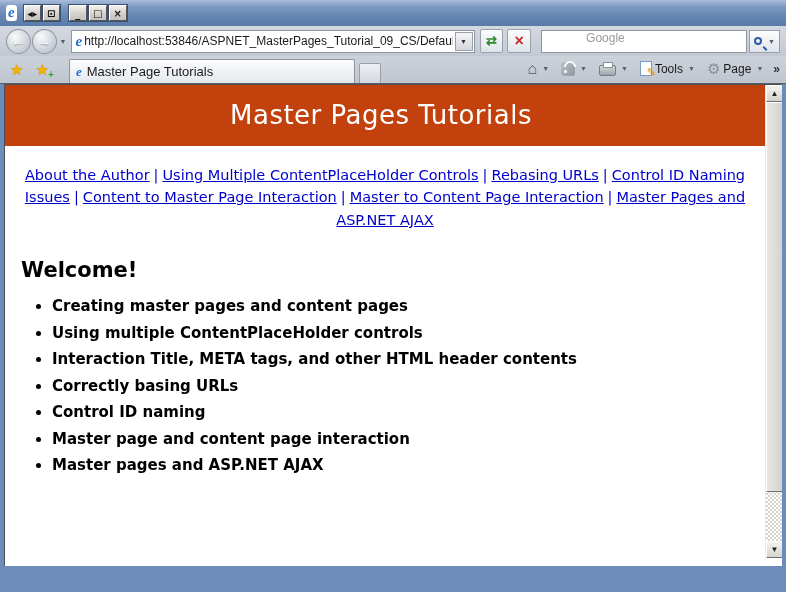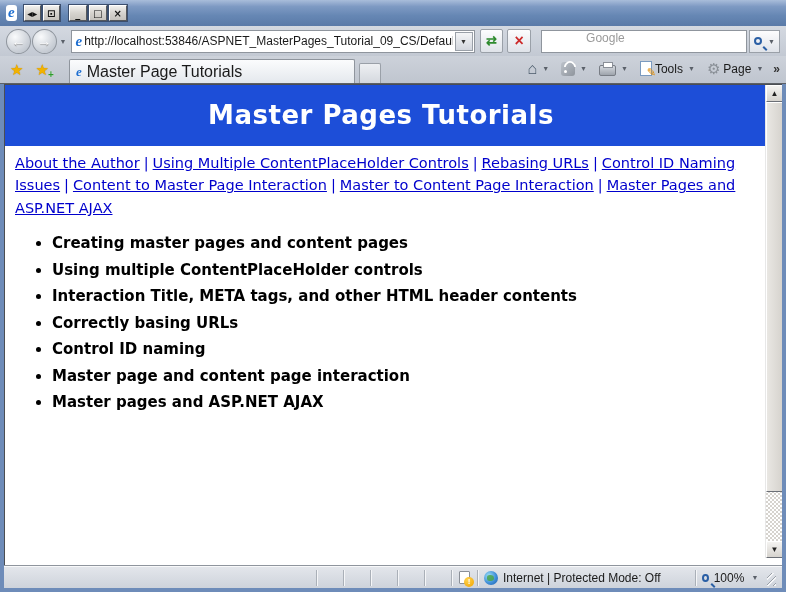--- a/index.html
+++ b/index.html
@@ -94,21 +94,21 @@
   .star{color:#f2b200;font-size:15px;text-shadow:0 0 1px #a87600;line-height:1;}
   .fav-btn{background:none;border:none;padding:2px 6px 5px 6px;position:relative;}
   .fav-btn .plus{position:absolute;right:1px;bottom:3px;color:#2e9b2e;font-weight:bold;font-size:10px;text-shadow:0 0 1px #fff;}
   .tab{
     width:286px;height:24px;margin-left:14px;
     background:linear-gradient(#fbfcfd,#e4e8ed);
     border:1px solid #8f959d;border-bottom:none;border-radius:2px 2px 0 0;
     display:flex;align-items:center;padding:0 6px;gap:5px;
   }
   .tab .ie-e{font-size:13px;}
-  .tab-title{font-size:16px;color:#1a1a1a;white-space:nowrap;overflow:hidden;}
+  .tab-title{font-size:13px;color:#1a1a1a;white-space:nowrap;overflow:hidden;}
   .tabstub{
     width:22px;height:20px;margin-left:4px;
     background:linear-gradient(#eef0f3,#d4d8de);
     border:1px solid #9aa0a8;border-bottom:none;border-radius:2px 2px 0 0;
   }
   .cmdbar{margin-left:auto;display:flex;align-items:center;height:100%;padding-bottom:2px;}
   .cmd{display:flex;align-items:center;background:none;border:none;padding:3px 4px;gap:3px;
     font-family:"Liberation Sans",sans-serif;font-size:12px;color:#1a1a1a;}
   .home-glyph{font-size:16px;line-height:1;color:#4a5a6a;}
   .rss{display:inline-block;width:14px;height:14px;border-radius:3px;
@@ -129,25 +129,25 @@
   .viewport{
     position:absolute;left:4px;top:84px;right:4px;bottom:26px;background:#fff;
     border-left:1px solid #4b4e53;border-top:1px solid #4b4e53;
     overflow:hidden;
   }
   .page{
     position:absolute;left:0;top:0;right:17px;bottom:0;overflow:hidden;
     font-family:"DejaVu Sans",sans-serif;
   }
   .banner{
-    background:#1d4ed8;color:#fff;text-align:center;
-    font-size:26px;font-weight:bold;padding:15px 8px 16px 0;letter-spacing:.5px;
+    background:#c2410c;color:#fff;text-align:center;
+    font-size:26px;font-weight:normal;padding:15px 8px 16px 0;letter-spacing:.5px;
   }
   .toplinks{
-    margin:6px 10px 0 10px;font-size:14.5px;line-height:1.55;color:#0000cc;
+    margin:18px 10px 0 10px;text-align:center;font-size:14.5px;line-height:1.55;color:#0000cc;
   }
   .toplinks a{color:#0000cc;text-decoration:underline;cursor:pointer;}
   .toplinks .sep{color:#0000cc;text-decoration:none;padding:0 4px;}
   .welcome{font-size:21px;font-weight:bold;margin:27px 0 0 16px;}
   .intro{font-size:15px;line-height:1.75;margin:21px 16px 0 16px;max-width:748px;}
   ul.features{margin:15px 0 0 0;padding-left:47px;font-size:15px;}
   ul.features li{margin-bottom:8.5px;list-style-type:disc;font-weight:bold;}
   
   .vscroll{position:absolute;top:0;right:0;bottom:8px;width:17px;
     background:conic-gradient(#fff 25%,#d6d3ce 0 50%,#fff 0 75%,#d6d3ce 0);
@@ -261,53 +261,33 @@
       <button class="overflow">»</button>
     </div>
   </div>
 
   <div class="viewport">
     <div class="page">
       <div class="banner">Master Pages Tutorials</div>
       <div class="toplinks">
         <a>About the Author</a><span class="sep">|</span><a>Using Multiple ContentPlaceHolder Controls</a><span class="sep">|</span><a>Rebasing URLs</a><span class="sep">|</span><a>Control ID Naming Issues</a><span class="sep">|</span><a>Content to Master Page Interaction</a><span class="sep">|</span><a>Master to Content Page Interaction</a><span class="sep">|</span><a>Master Pages and ASP.NET AJAX</a>
       </div>
+      <h2 class="welcome">Welcome!</h2>
       <ul class="features">
         <li>Creating master pages and content pages</li>
         <li>Using multiple ContentPlaceHolder controls</li>
         <li>Interaction Title, META tags, and other HTML header contents</li>
         <li>Correctly basing URLs</li>
         <li>Control ID naming</li>
         <li>Master page and content page interaction</li>
         <li>Master pages and ASP.NET AJAX</li>
 
       </ul>
     </div>
     <div class="vscroll">
       <button class="sbtn up">▲</button>
       <div class="sthumb"></div>
       <button class="sbtn down">▼</button>
     </div>
   </div>
 
-  <div class="statusbar">
-    <div class="spane main"></div>
-    <div class="spane mini"></div>
-    <div class="spane mini"></div>
-    <div class="spane mini"></div>
-    <div class="spane mini"></div>
-    <div class="spane mini"></div>
-    <div class="spane icon">
-        <span class="docwarn"></span>
-      </div>
-    <div class="spane zone">
-      <span class="globe"></span>
-      <span>Internet | Protected Mode: Off</span>
-    </div>
-    <div class="spane zoom">
-      <span class="mag"></span>
-      <span>100%</span>
-      <span class="tiny-drop">▼</span>
-      <span class="grip"></span>
-    </div>
-  </div>
 
 </div>
 
 </body></html>

